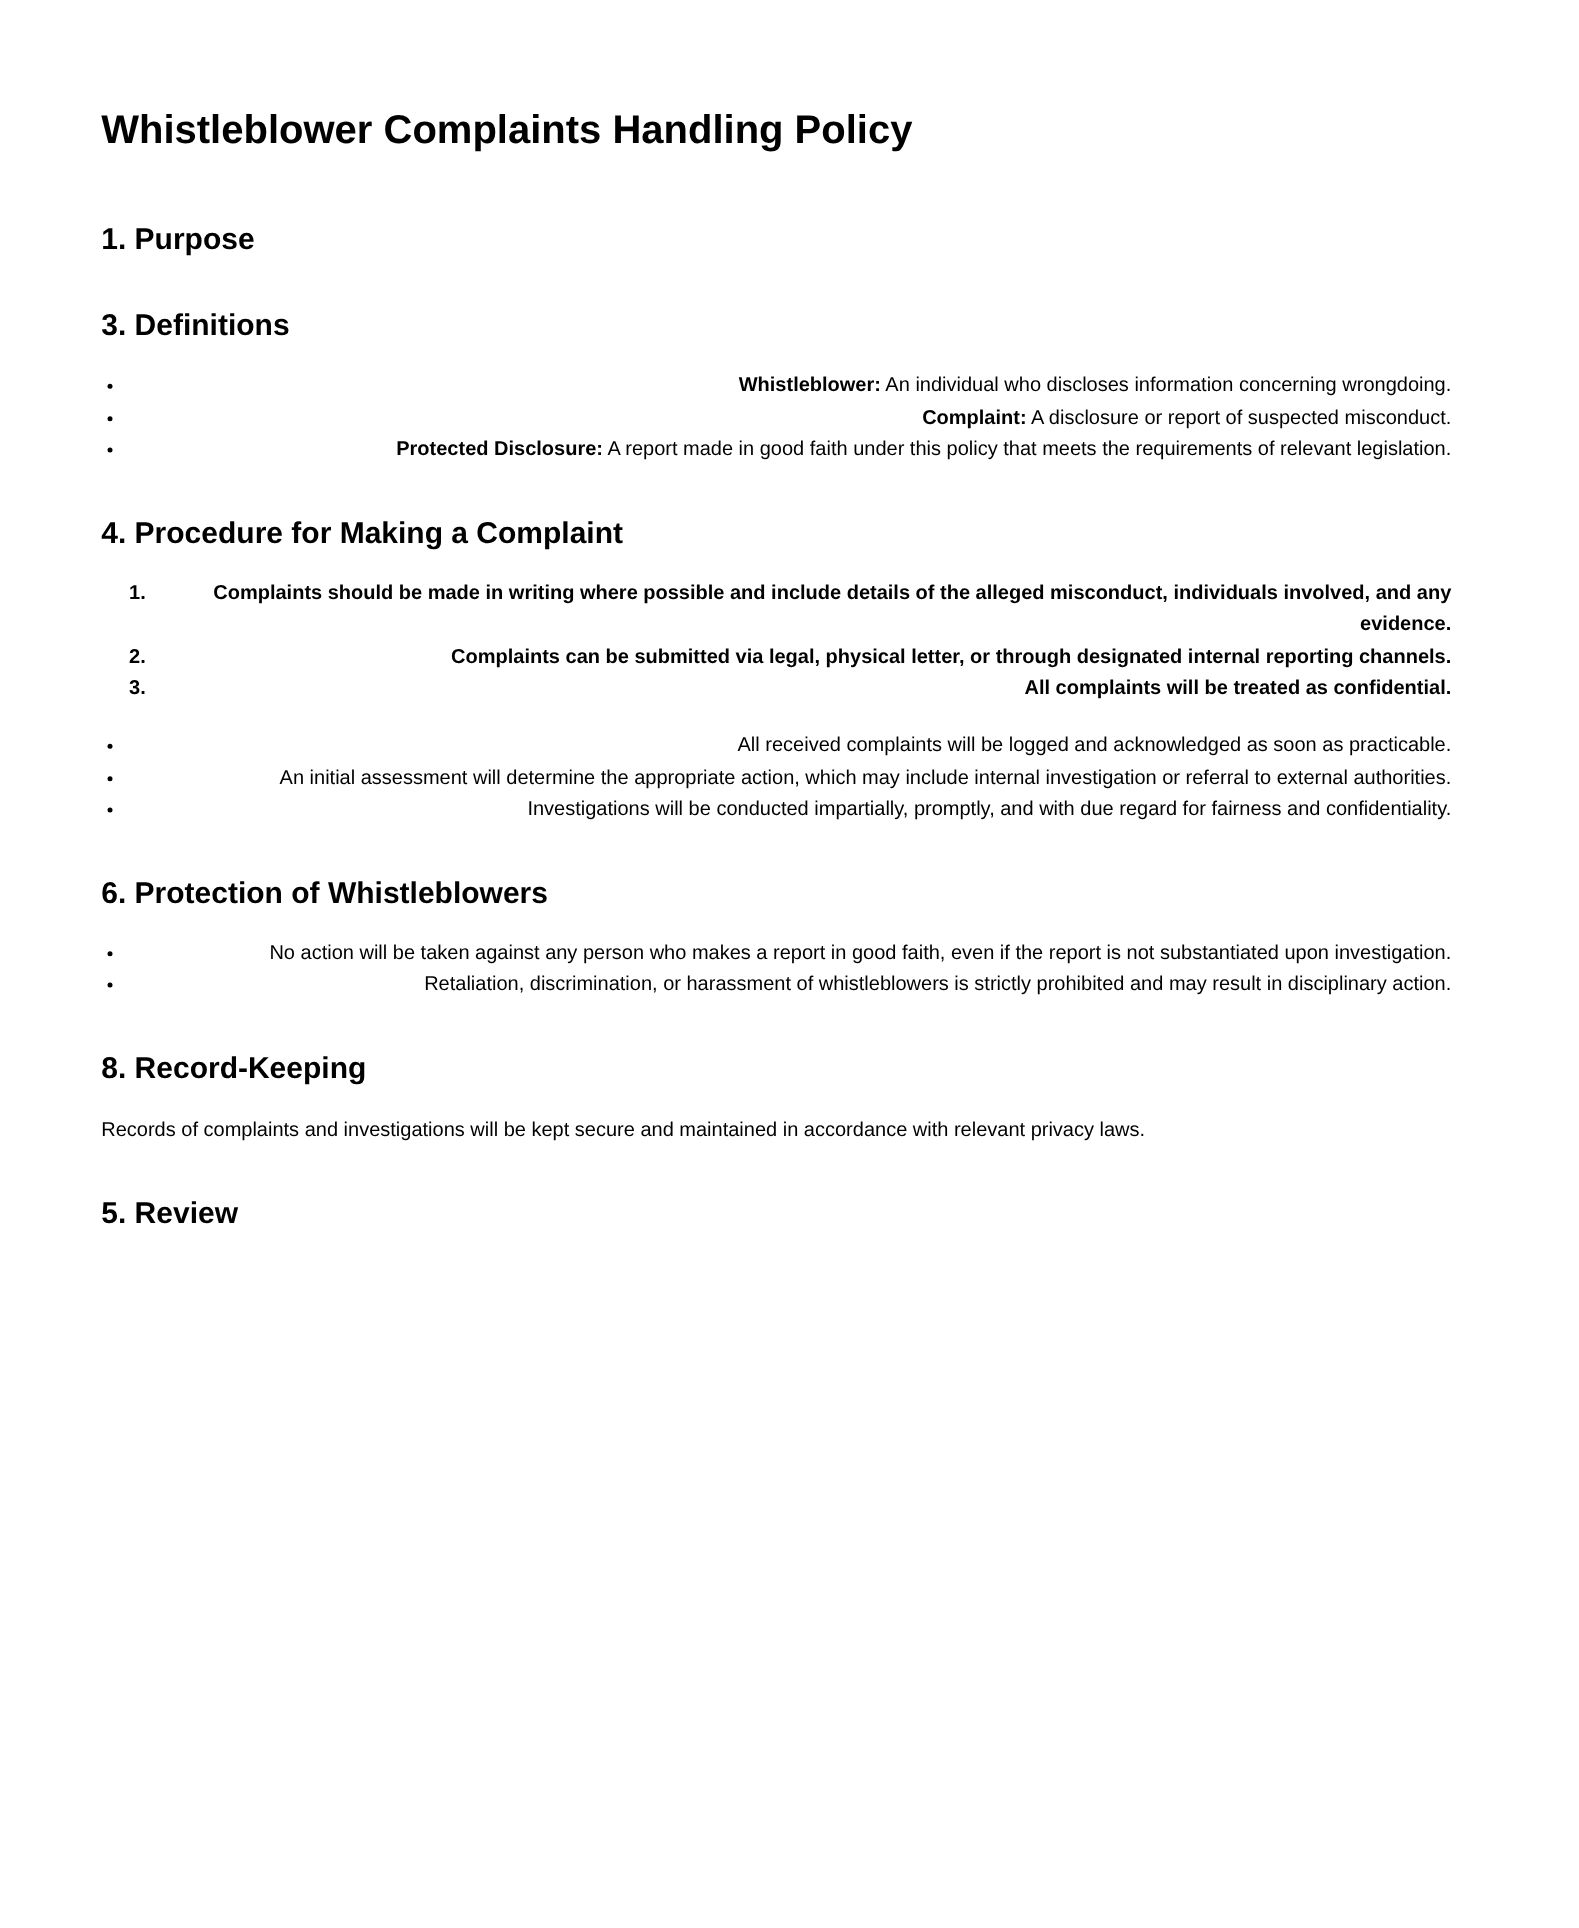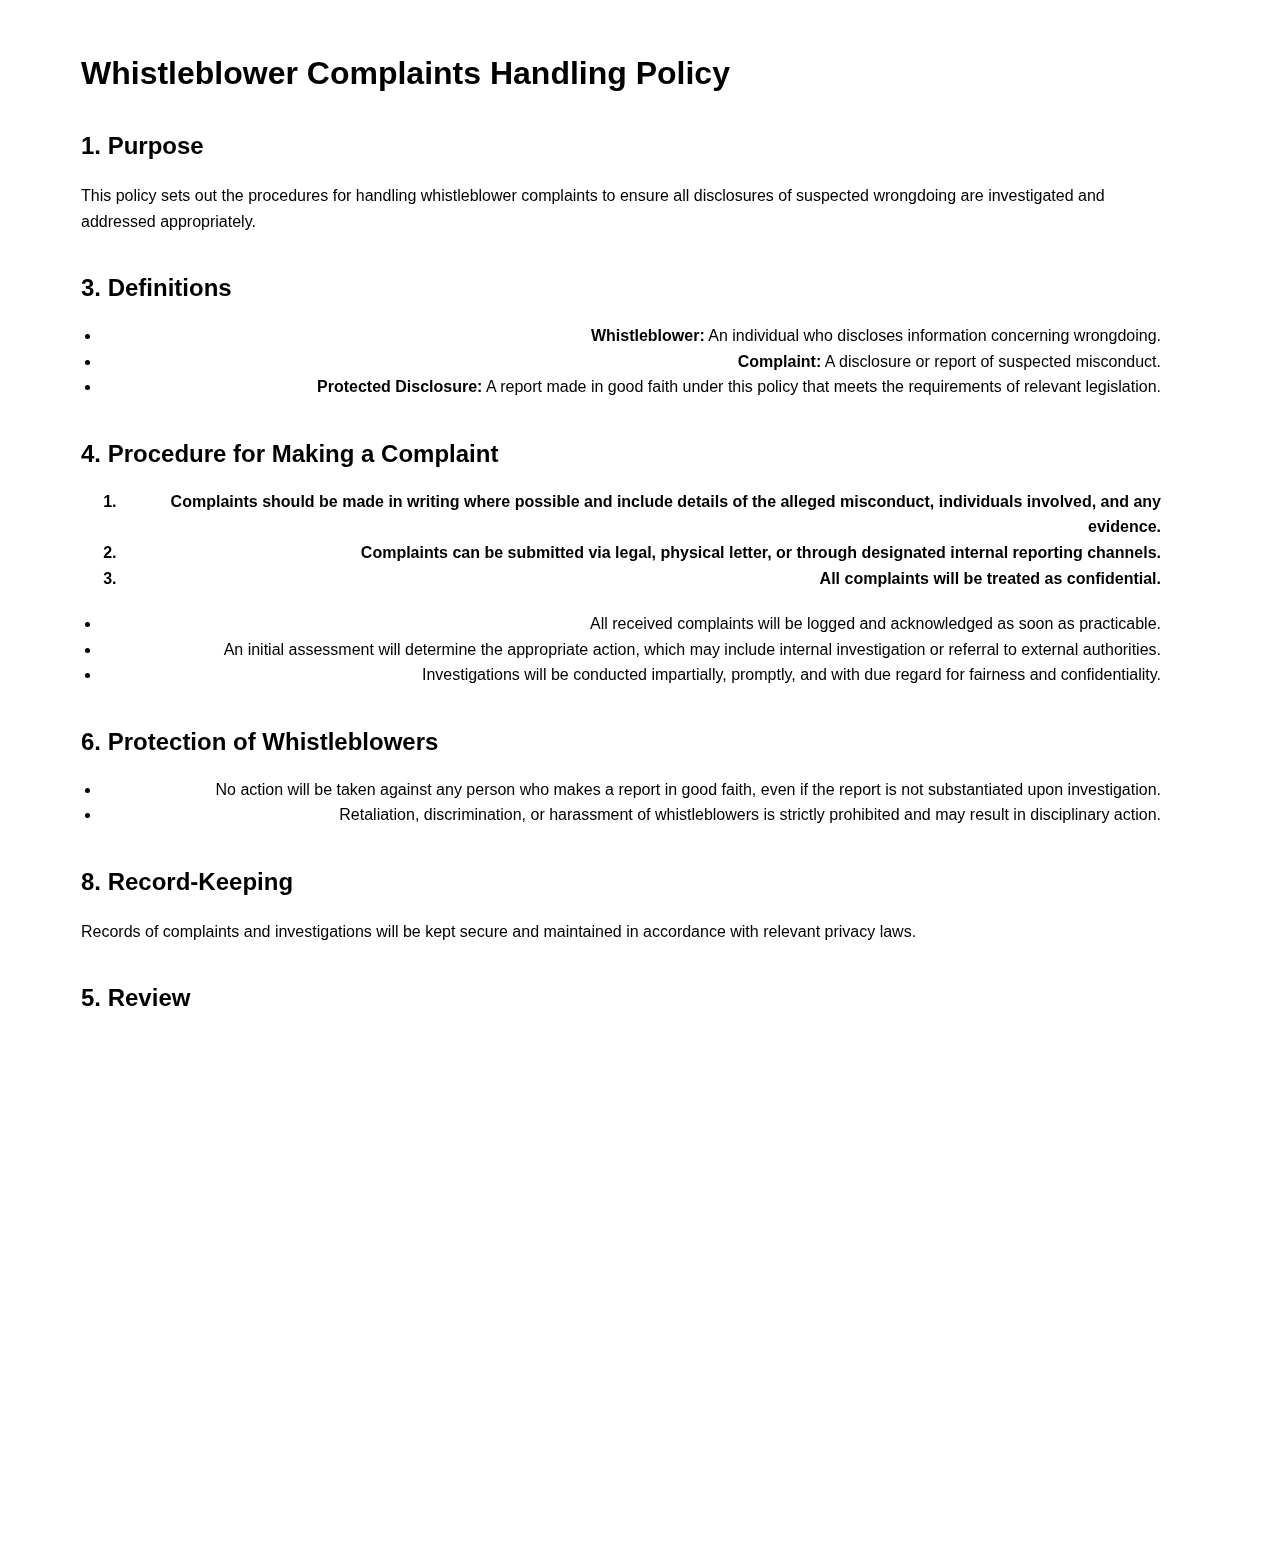--- a/index.html
+++ b/index.html
@@ -9,57 +9,56 @@
     }
     body {
       width: 1263px;
       min-height: 1542px;
       font-family: "Liberation Sans", sans-serif;
       color: #000000;
       font-size: 16px;
       line-height: 1.6;
     }
     .page {
-      padding: 30px 81px 0 81px;
+      padding: 60px 81px 0 81px;
       max-width: 1080px;
     }
     h1 {
       font-size: 32px;
       font-weight: bold;
       margin: 24px 0 0 0;
       line-height: 1.2;
     }
     h2 {
       font-size: 24px;
       font-weight: bold;
       margin: 40px 0 0 0;
       line-height: 1.2;
     }
-    h1 + .section h2 { margin-top: 40px; }
+    h1 + .section h2 { margin-top: 56px; }
     p {
       margin: 22px 0 0 0;
     }
     ul, ol {
       margin: 20px 0 0 0;
       padding-left: 20px;
       text-align: right;
     }
     ol { padding-left: 40px; font-weight: bold; }
     li { margin: 0; }
     strong { font-weight: bold; }
   </style>
 </head>
 <body>
 
 <div class="page">
   <h1>Whistleblower Complaints Handling Policy</h1>
 
   <div class="section">
     <h2>1. Purpose</h2>
-    <p>This policy sets out the procedures for handling whistleblower complaints to ensure all disclosures of suspected wrongdoing are investigated and addressed appropriately.</p>
   </div>
 
 
   <div class="section">
     <h2>3. Definitions</h2>
     <ul>
       <li><strong>Whistleblower:</strong><span> An individual who discloses information concerning wrongdoing.</span></li>
       <li><strong>Complaint:</strong><span> A disclosure or report of suspected misconduct.</span></li>
       <li><strong>Protected Disclosure:</strong><span> A report made in good faith under this policy that meets the requirements of relevant legislation.</span></li>
     </ul>

